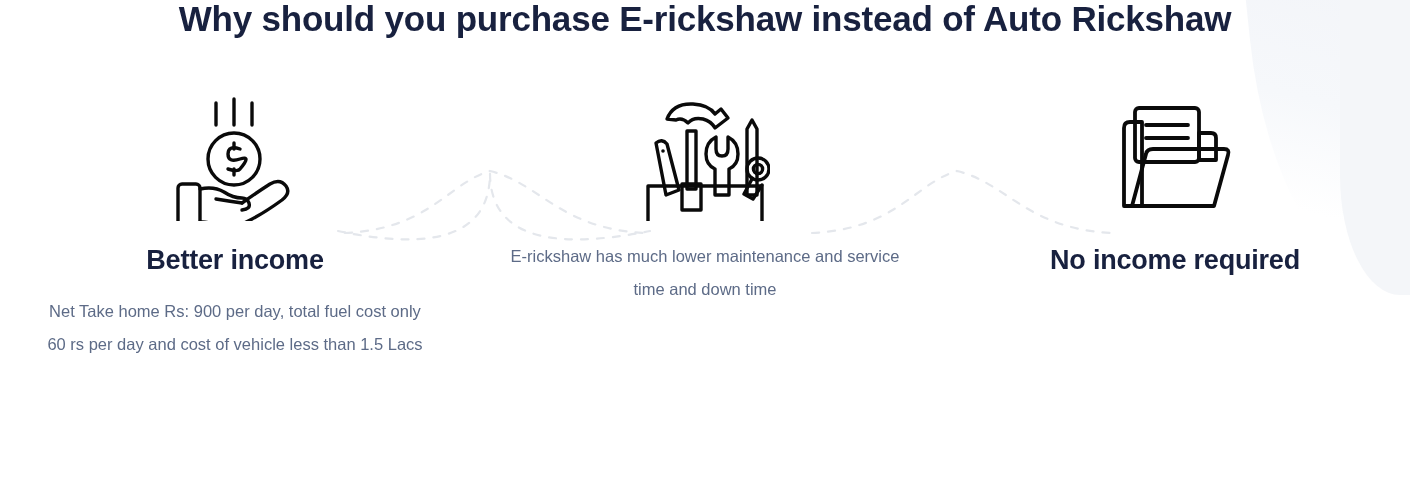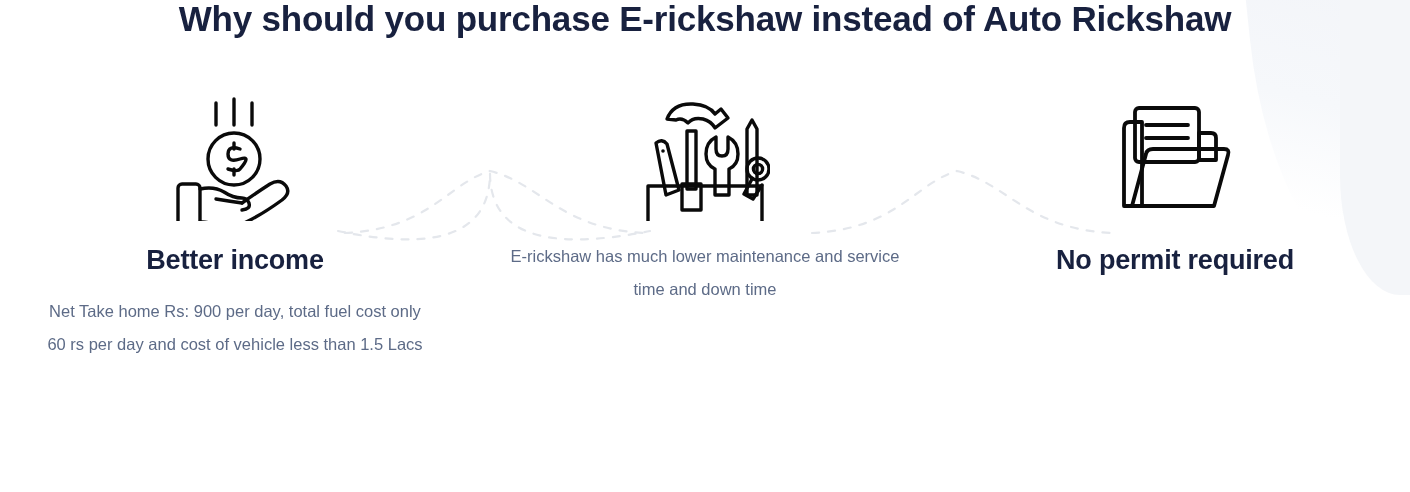--- a/index.html
+++ b/index.html
@@ -194,17 +194,17 @@
           <rect x="25" y="17" width="64" height="54" rx="4"></rect>
           <line x1="36" y1="34" x2="78" y2="34"></line>
           <line x1="36" y1="47" x2="78" y2="47"></line>
 
           <path d="M 89 42 l 12 0 q 5 0 5 5 l 0 22 l -17 0 z"></path>
 
           <path d="M 22 115 l 14 -52 q 1 -5 7 -5 l 71 0 q 6 0 4 6
                    l -14 51 z"></path>
         </svg>
       </div>
-      <div class="card-title">No permit required</div>
+      <div class="card-title">No income required</div>
     </div>
 
   </div>
 </div>
 
 </body></html>

